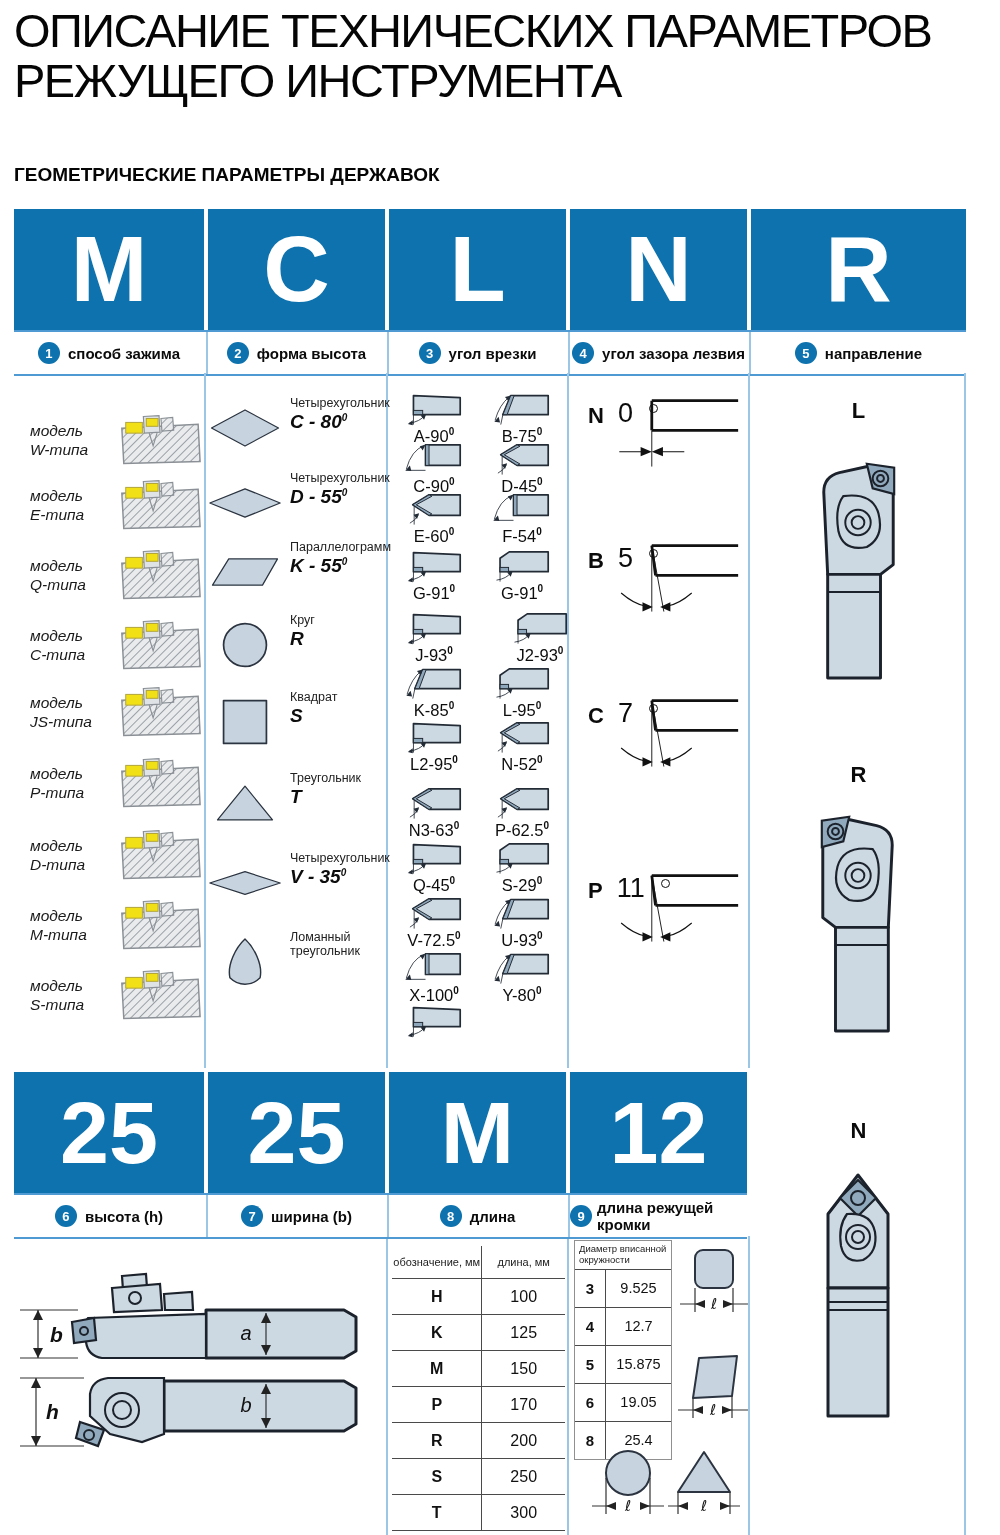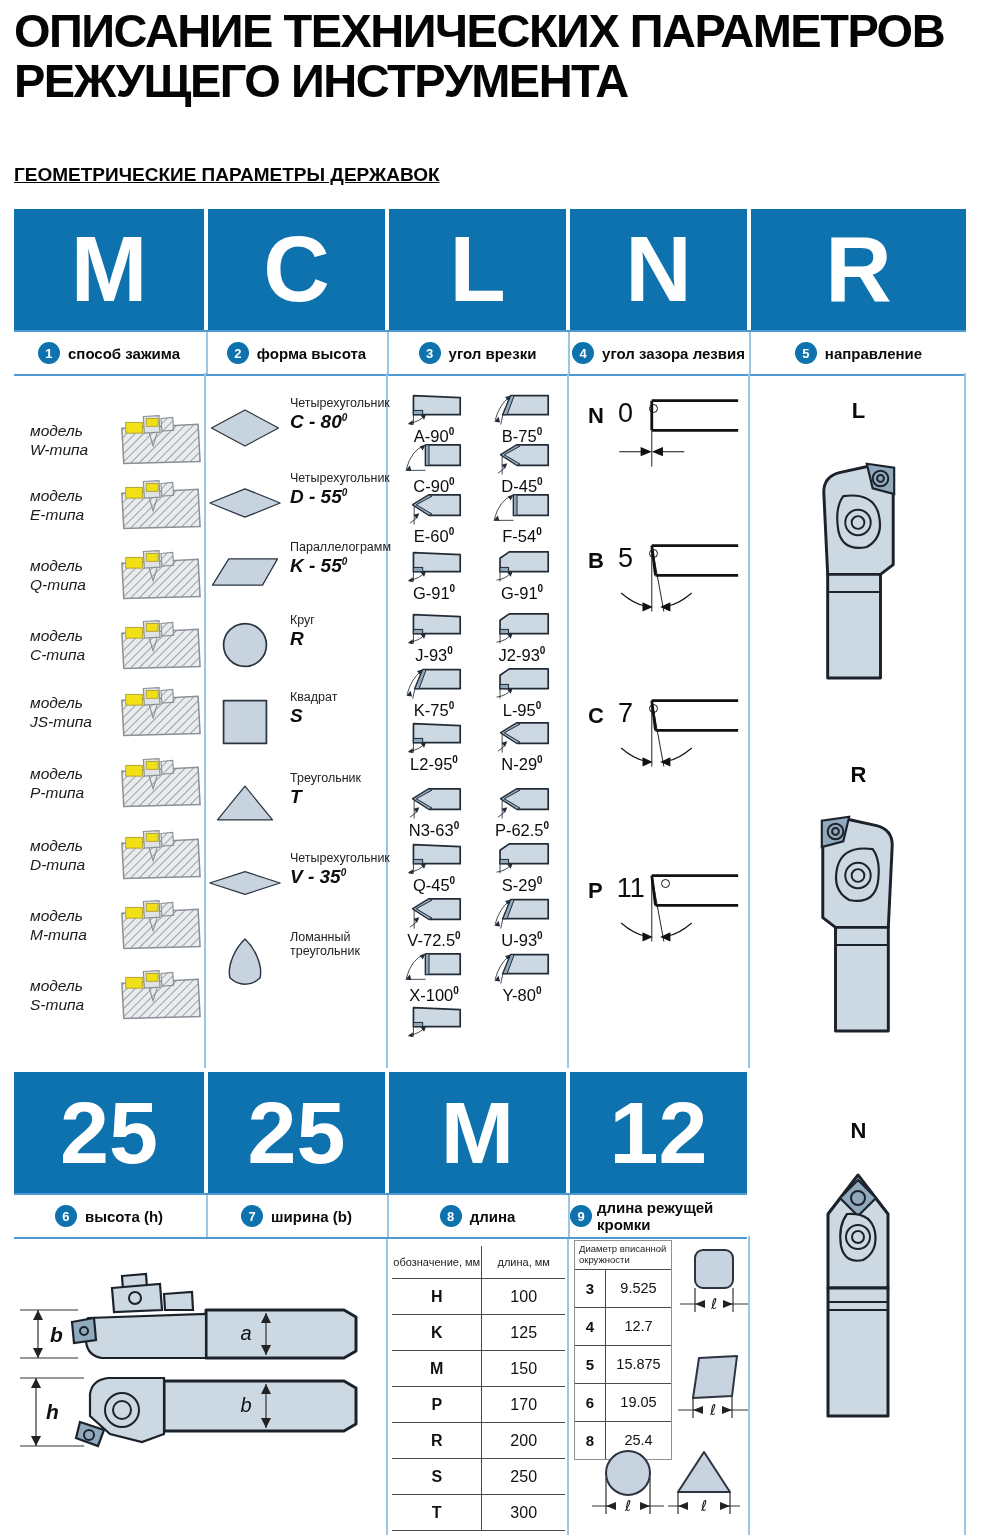--- a/index.html
+++ b/index.html
@@ -1,18 +1,18 @@
 <!DOCTYPE html>
 <html><head>
 <meta charset="utf-8">
 <style>
   html,body{margin:0;padding:0;background:#ffffff;}
   .page{position:relative;width:1000px;height:1535px;background:#fff;font-family:"Liberation Sans",sans-serif;overflow:hidden;}
-  .title{position:absolute;left:14px;top:6px;font-size:47px;line-height:50px;font-weight:700;letter-spacing:-1.5px;color:#050505;}
-  .subtitle{position:absolute;left:14px;top:164px;font-size:19px;font-weight:800;color:#050505;text-decoration:underline;}
+  .title{position:absolute;left:14px;top:6px;font-size:47px;line-height:50px;font-weight:400;letter-spacing:-1.5px;color:#050505;}
+  .subtitle{position:absolute;left:14px;top:164px;font-size:19px;font-weight:800;color:#050505;}
   .hcell{position:absolute;top:209px;height:121px;background:#0d72ae;color:#fff;display:flex;align-items:center;justify-content:center;font-weight:700;font-size:92px;}
   .hcell.r2{top:1072px;font-size:88px;}
   .bar{position:absolute;background:#fff;border-top:2px solid #4f9ad2;border-bottom:2px solid #4f9ad2;}
   .barcell{position:absolute;top:0;height:100%;display:flex;align-items:center;justify-content:center;gap:8px;font-size:15px;font-weight:600;color:#0b0b0b;}
   .num{width:22px;height:22px;border-radius:50%;background:#0d72ae;color:#fff;font-size:13px;font-weight:700;display:flex;align-items:center;justify-content:center;flex:0 0 auto;}
   .vsep{position:absolute;top:0;width:2px;height:100%;background:#9cc6e6;}
   .vline{position:absolute;width:2px;background:#9cc6e6;}
   .clamp-row{position:absolute;left:14px;width:190px;height:64px;display:flex;align-items:center;font-style:italic;}
   .clamp-label{width:86px;padding-left:16px;font-size:15.5px;color:#1a1a1a;line-height:1.25;}
   .clamp-row svg{width:90px;height:56px;flex:0 0 auto;}
@@ -432,49 +432,49 @@
         <use href="#ang-topslant"></use>
       </svg>
       <div class="ang-lbl"><span>G-91</span><sup class="s0">0</sup></div>
     </div>
   <div class="ang" style="left:391px;top:611px;">
       <svg>
         <use href="#ang-a"></use>
       </svg>
       <div class="ang-lbl"><span>J-93</span><sup class="s0">0</sup></div>
     </div>
-  <div class="ang" style="left:479px;top:611px;">
+  <div class="ang" style="left:497px;top:611px;">
       <svg>
         <use href="#ang-topslant"></use>
       </svg>
       <div class="ang-lbl"><span>J2-93</span><sup class="s0">0</sup></div>
     </div>
   <div class="ang" style="left:391px;top:666px;">
       <svg>
         <use href="#ang-slant"></use>
       </svg>
-      <div class="ang-lbl"><span>K-75</span><sup class="s0">0</sup></div>
+      <div class="ang-lbl"><span>K-85</span><sup class="s0">0</sup></div>
     </div>
   <div class="ang" style="left:479px;top:666px;">
       <svg>
         <use href="#ang-topslant"></use>
       </svg>
       <div class="ang-lbl"><span>L-95</span><sup class="s0">0</sup></div>
     </div>
   <div class="ang" style="left:391px;top:720px;">
       <svg>
         <use href="#ang-a"></use>
       </svg>
       <div class="ang-lbl"><span>L2-95</span><sup class="s0">0</sup></div>
     </div>
   <div class="ang" style="left:479px;top:720px;">
       <svg>
         <use href="#ang-point"></use>
       </svg>
-      <div class="ang-lbl"><span>N-29</span><sup class="s0">0</sup></div>
+      <div class="ang-lbl"><span>N-52</span><sup class="s0">0</sup></div>
     </div>
   <div class="ang" style="left:391px;top:786px;">
       <svg>
         <use href="#ang-point"></use>
       </svg>
       <div class="ang-lbl"><span>N3-63</span><sup class="s0">0</sup></div>
     </div>
   <div class="ang" style="left:479px;top:786px;">
       <svg>
         <use href="#ang-point"></use>

